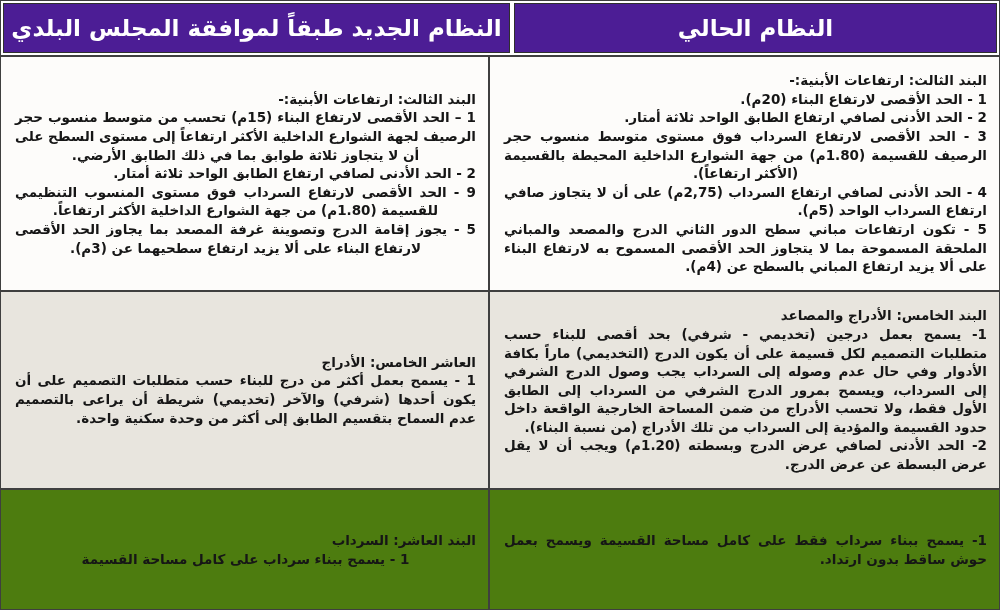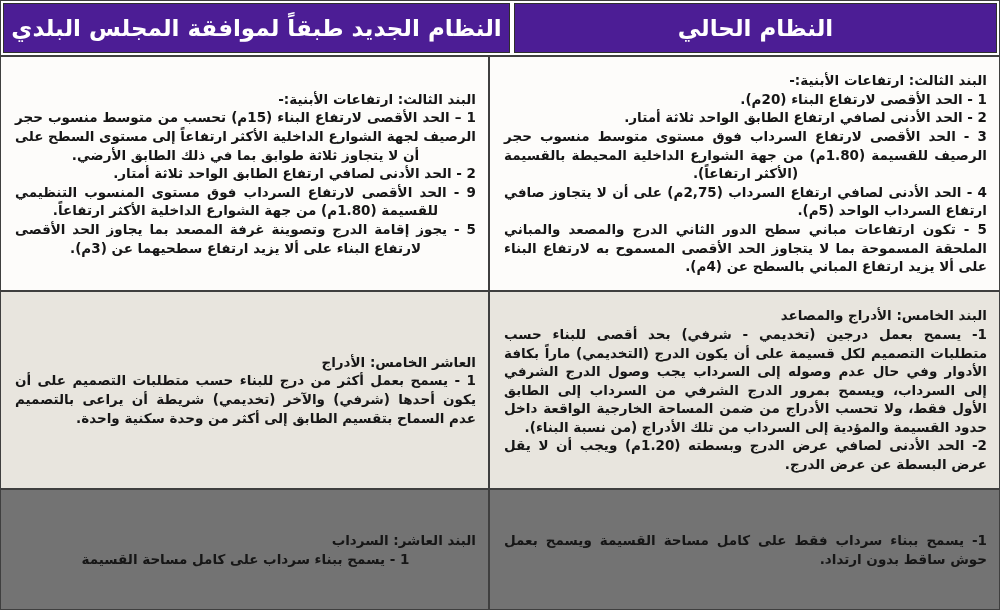--- a/index.html
+++ b/index.html
@@ -35,21 +35,21 @@
     letter-spacing: 0;
     white-space: nowrap;
     overflow: hidden;
   }
   .hdr-new { width: 507px; flex: 0 0 507px; }
   .hdr-current { flex: 1 1 auto; }
   
   .row { display: flex; flex-direction: row; overflow: hidden; }
   .row-1 { height: 235px; flex: 0 0 235px; border-bottom: 2px solid #3f3f3f; background: #fdfcfa; }
   .row-2 { height: 198px; flex: 0 0 198px; border-bottom: 2px solid #3f3f3f; background: #e8e5de; }
-  .row-3 { flex: 1 1 auto; background: #737373; }
+  .row-3 { flex: 1 1 auto; background: #4d7c0f; }
   .cell {
     direction: rtl;
     padding: 6px 12px 6px 14px;
     display: flex; flex-direction: column; justify-content: center;
     overflow: hidden;
     font-size: 13.5px;
     font-weight: bold;
     line-height: 18.6px;
   }
   .col-new { width: 511px; flex: 0 0 511px; border-left: 2px solid #3f3f3f; order: 2; }

